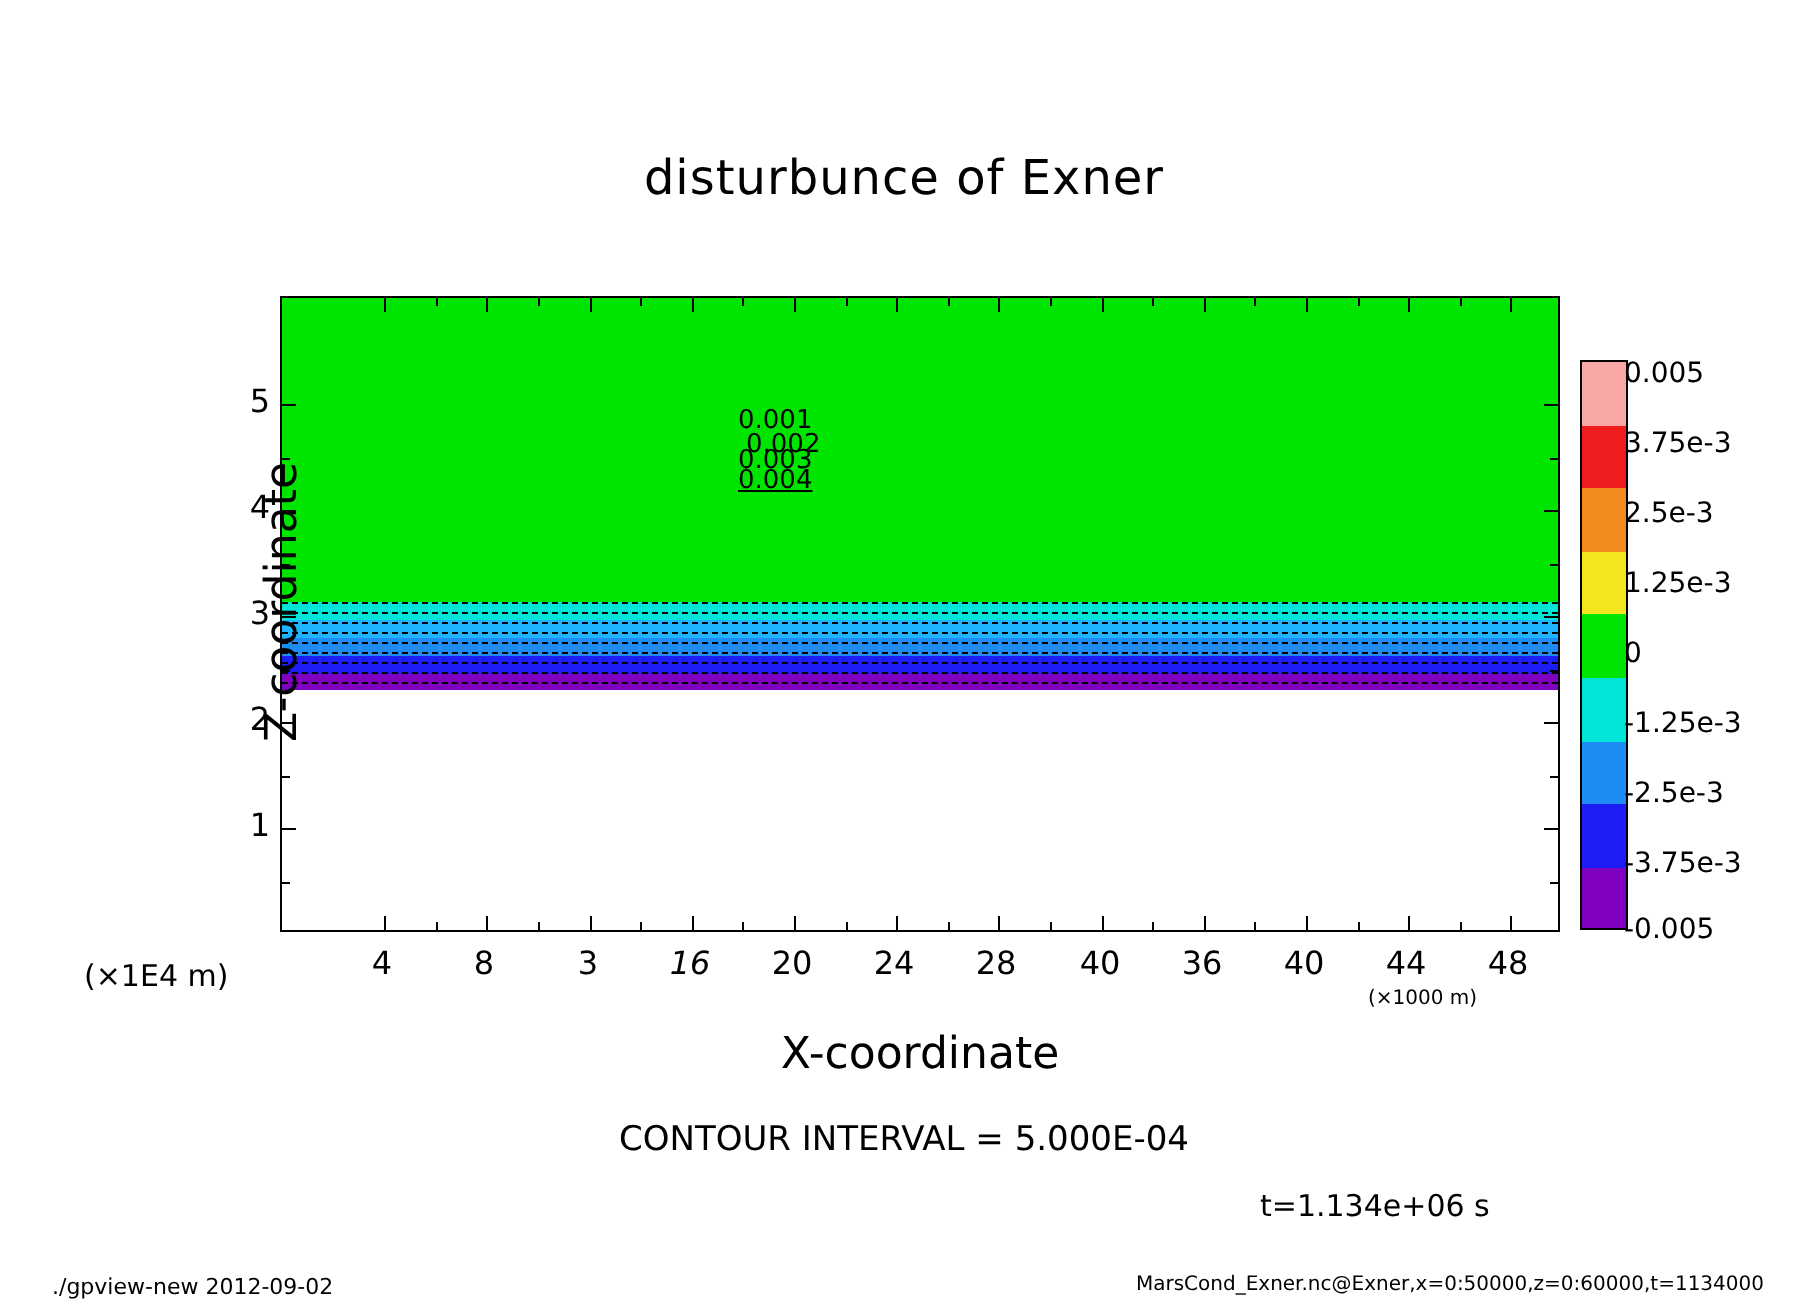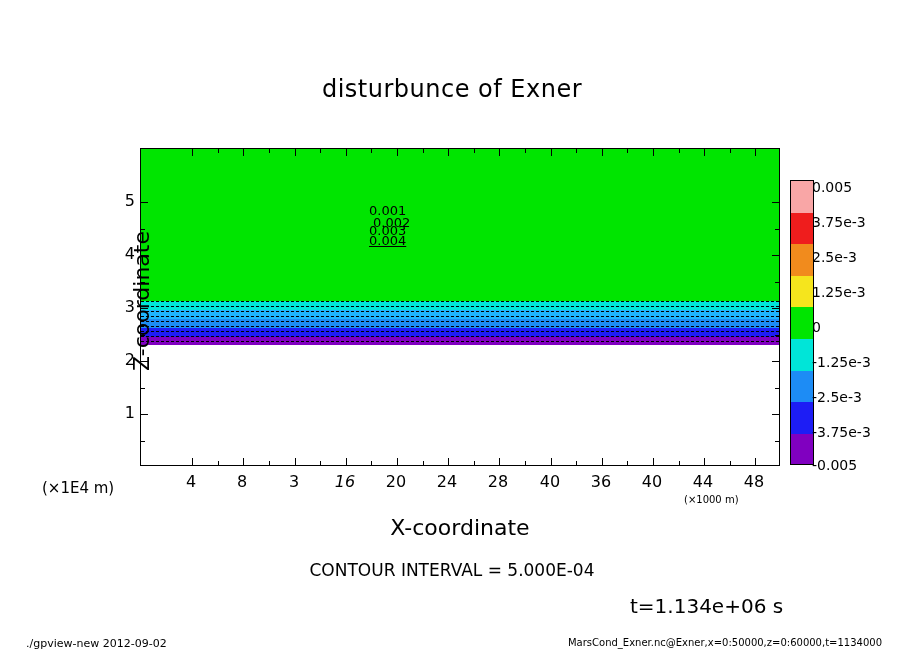--- a/index.html
+++ b/index.html
@@ -110,21 +110,21 @@
     color: #000;
     white-space: nowrap;
   }
 
   
   #contour-interval {
     left: 0; top: 560px; width: 904px;
     text-align: center; font-size: 17px;
   }
   #time-stamp {
-    left: 630px; top: 594px; font-size: 20px;
+    left: 630px; top: 594px; font-size: 15px;
   }
   #footer-left {
     left: 26px; top: 637px; font-size: 11px;
   }
   #footer-right {
     right: 22px; top: 637px; font-size: 10px; text-align: right;
   }
 </style>
 </head>
 <body>

